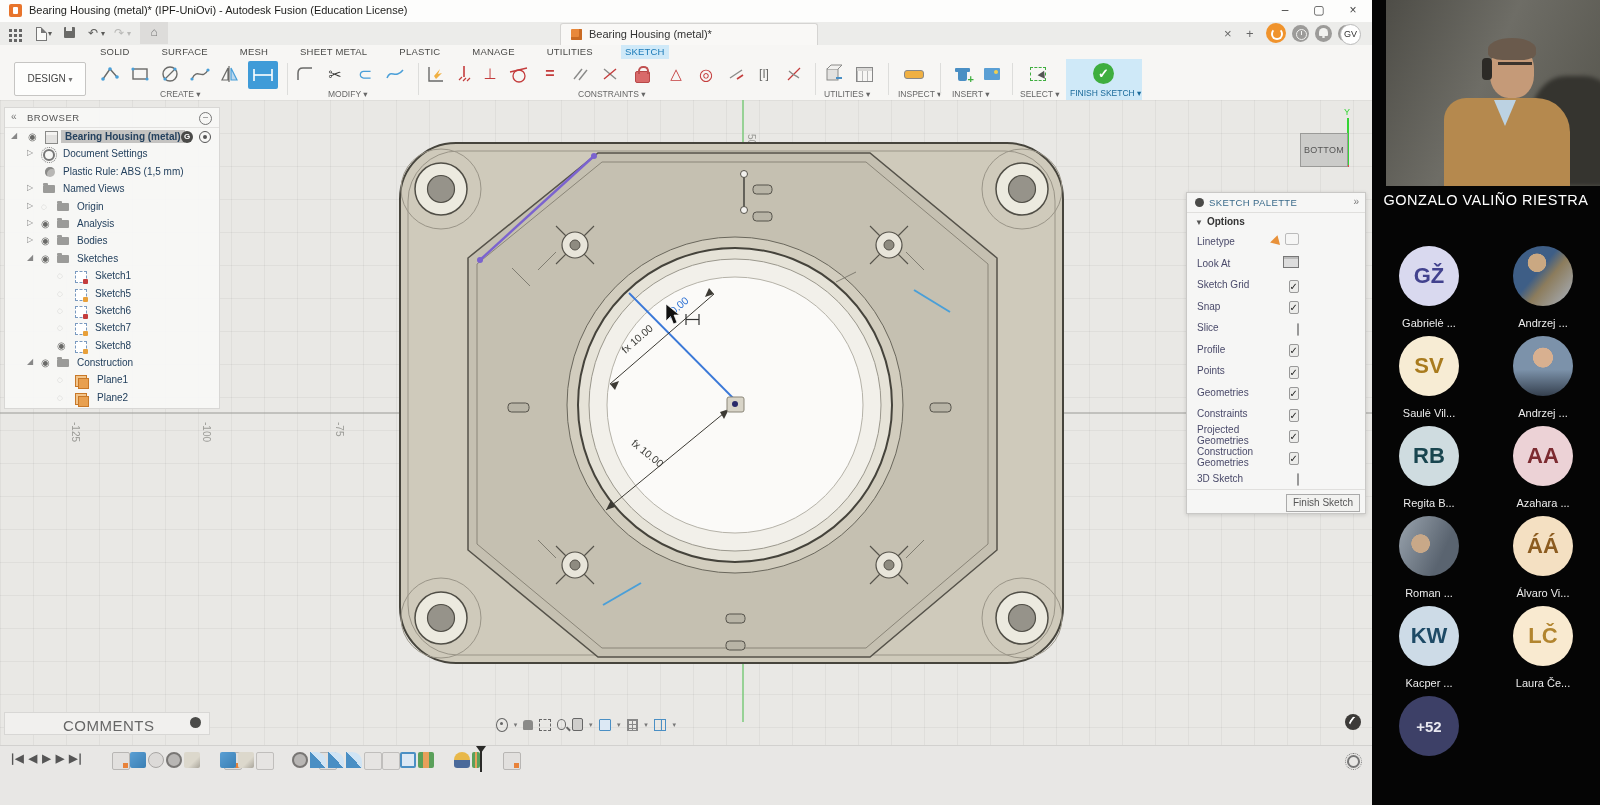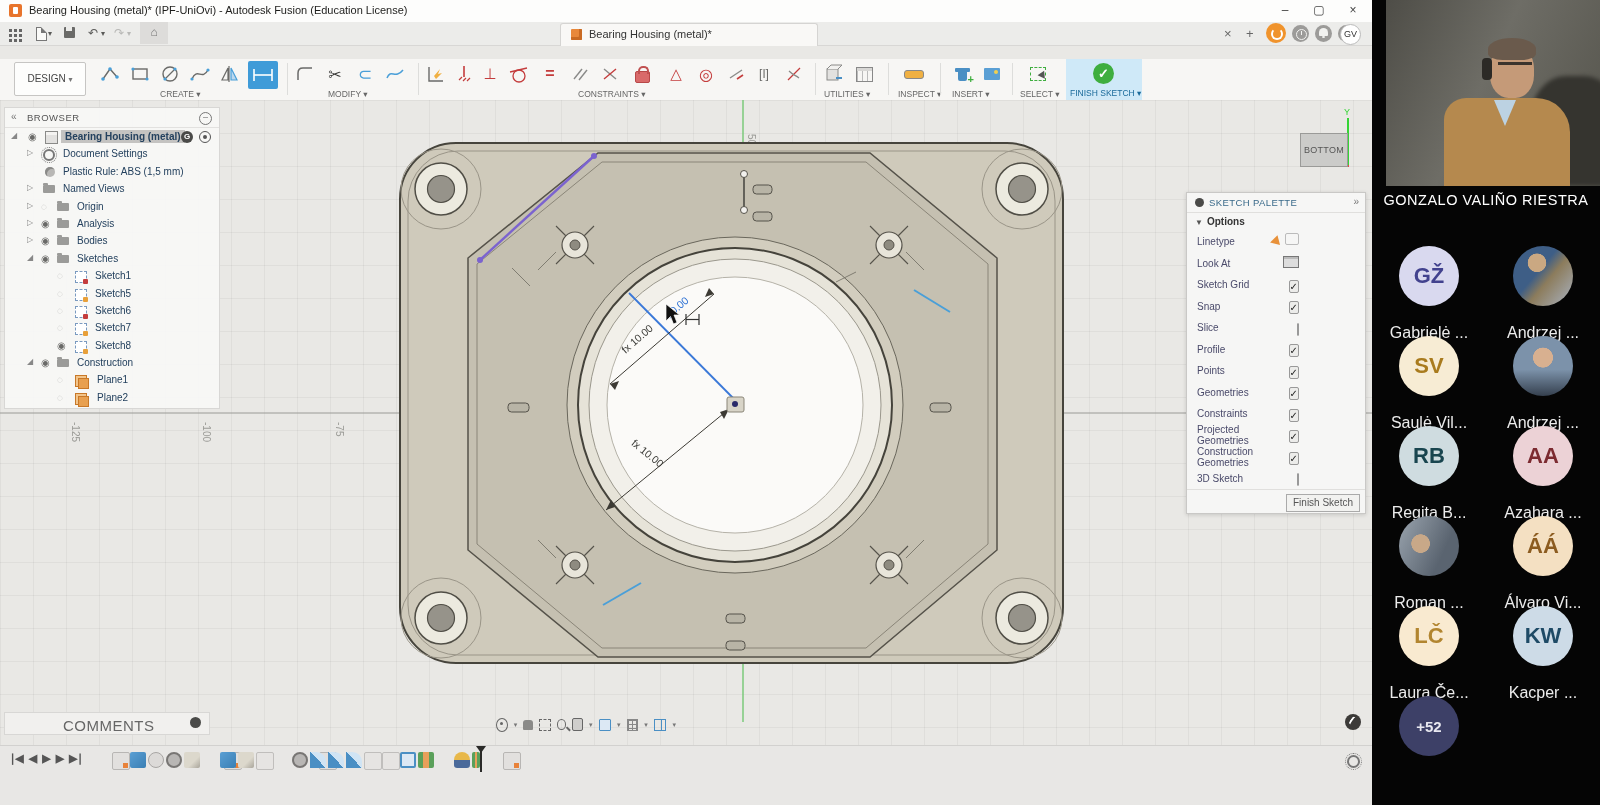--- a/index.html
+++ b/index.html
@@ -167,21 +167,21 @@
   .mv-head{position:absolute;left:104px;top:44px;width:44px;height:54px;background:#c59a78;border-radius:46% 46% 42% 42%;}
   .mv-hair{position:absolute;left:102px;top:38px;width:48px;height:22px;background:#6a5a4c;border-radius:50% 50% 30% 30%;}
   .mv-glasses{position:absolute;left:112px;top:62px;width:34px;height:3px;background:#3a332c;}
   .mv-headset{position:absolute;left:96px;top:58px;width:10px;height:22px;background:#2c2a26;border-radius:4px;}
   .mv-blur{position:absolute;right:-20px;bottom:0;width:90px;height:110px;background:#35342f;filter:blur(2px);border-radius:40% 40% 0 0;}
   .mainname{position:absolute;left:0;top:192px;width:228px;text-align:center;color:#fff;font-size:14.5px;letter-spacing:.5px;}
   .pgrid{position:absolute;left:0;top:242px;width:228px;display:grid;grid-template-columns:114px 114px;justify-items:center;}
   .pcell{width:100px;height:90px;position:relative;text-align:center;}
   .avatar{width:60px;height:60px;border-radius:50%;margin:4px auto 0;font-size:22px;font-weight:bold;display:flex;align-items:center;justify-content:center;}
   .avatar.small{font-size:15px;}
-  .pname{margin-top:18px;color:#ececec;font-size:16px;white-space:nowrap;}
+  .pname{margin-top:11px;color:#ececec;font-size:11px;white-space:nowrap;}
   .photo-a{background:radial-gradient(circle at 40% 28%,#caa882 0 16%,transparent 17%),linear-gradient(130deg,#3e5e86 0 42%,#8c7c5c 58%,#aab4c4);}
   .photo-b{background:radial-gradient(circle at 50% 36%,#d8b090 0 20%,transparent 21%),linear-gradient(180deg,#7c92aa 0 56%,#35404e);}
   .photo-c{background:radial-gradient(circle at 36% 46%,#c8a888 0 18%,transparent 19%),linear-gradient(115deg,#9aa4ae,#5a6470 70%);}
 </style>
 </head>
 <body>
 
 <div class="stage">
 <div class="app">
 
@@ -214,20 +214,30 @@
           <span class="clockface"></span>
         </span>
     <span class="a graycirc" style="left:1315px">
           <span class="bell"></span>
         </span>
 
     <span class="a graycirc" style="left:1338px;width:17px">?</span>
     <span class="a gvavatar">GV</span>
   </div>
 
+  <div class="a ribtabs">
+    <span class="rtab">SOLID</span>
+    <span class="rtab">SURFACE</span>
+    <span class="rtab">MESH</span>
+    <span class="rtab">SHEET METAL</span>
+    <span class="rtab">PLASTIC</span>
+    <span class="rtab">MANAGE</span>
+    <span class="rtab">UTILITIES</span>
+    <span class="rtab active">SKETCH</span>
+  </div>
 
   <div class="a toolbar">
     <div class="a designbtn"><span>DESIGN</span> <span style="font-size:8px;color:#777">▾</span></div>
 
     <span class="a ticon" style="left:98px">
           <svg width="20" height="18">
             <path d="M3,14 L10,4 L17,12" fill="none" stroke="#6a6a68" stroke-width="1.4"></path>
             <circle cx="3" cy="14" r="1.8" fill="#4a9fd8"></circle>
             <circle cx="10" cy="4" r="1.8" fill="#4a9fd8"></circle>
             <circle cx="17" cy="12" r="1.8" fill="#4a9fd8"></circle>
@@ -779,26 +789,26 @@
     </div>
     <div class="pcell">
       <div class="avatar photo-c"></div>
       <div class="pname">Roman ...</div>
     </div>
     <div class="pcell">
       <div class="avatar" style="background: rgb(244, 224, 194); color: rgb(140, 92, 32);">ÁÁ</div>
       <div class="pname">Álvaro Vi...</div>
     </div>
     <div class="pcell">
+      <div class="avatar" style="background: rgb(205, 219, 231); color: rgb(30, 74, 102);">KW</div>
+      <div class="pname">Kacper ...</div>
+    </div>
+    <div class="pcell">
       <div class="avatar" style="background: rgb(249, 234, 208); color: rgb(178, 133, 47);">LČ</div>
       <div class="pname">Laura Če...</div>
-    </div>
-    <div class="pcell">
-      <div class="avatar" style="background: rgb(205, 219, 231); color: rgb(30, 74, 102);">KW</div>
-      <div class="pname">Kacper ...</div>
     </div>
     <div class="pcell">
       <div class="avatar small" style="background: rgb(61, 64, 103); color: rgb(232, 232, 240);">+52</div>
       <div class="pname"></div>
     </div>
   </div>
 </div>
 </div>
 
 </body></html>

